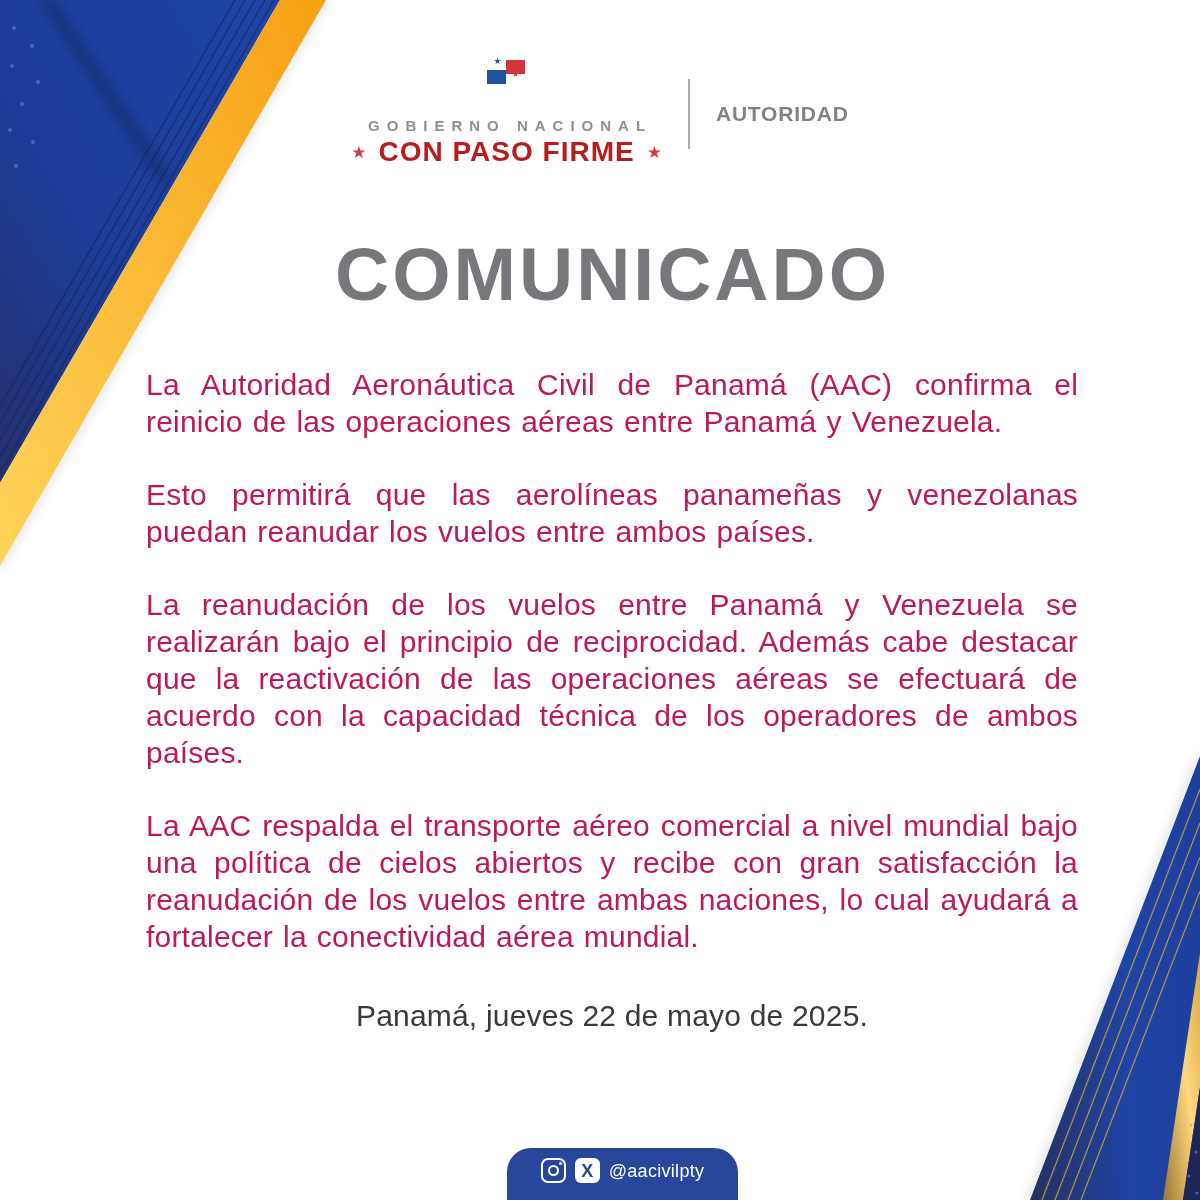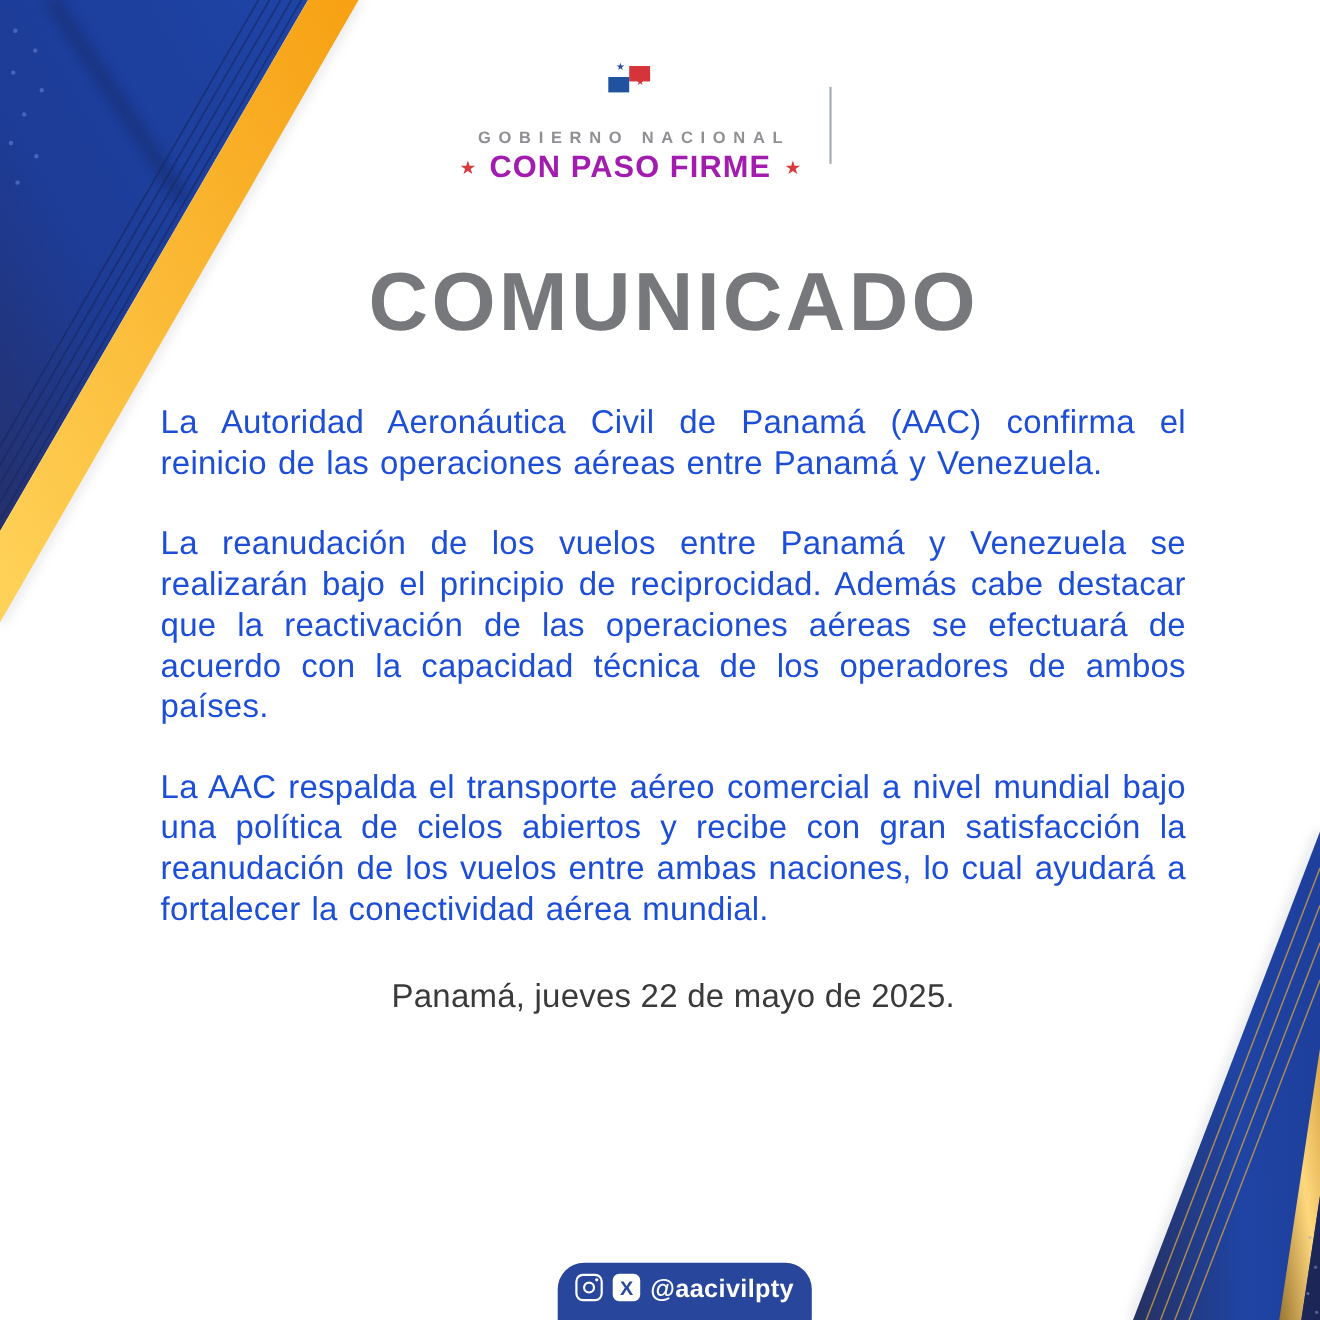--- a/index.html
+++ b/index.html
@@ -18,37 +18,37 @@
   .flag{position:relative;width:40px;height:26px;margin-bottom:3px;}
   .flag .q-red{position:absolute;left:19px;top:0;width:19px;height:14px;background:#d6343b;}
   .flag .q-blue{position:absolute;left:0;top:10px;width:19px;height:14px;background:#20529f;}
   .flag .star-b{position:absolute;left:7px;top:-3px;font-size:9px;color:#20529f;line-height:1;}
   .flag .star-r{position:absolute;left:25px;top:10px;font-size:9px;color:#d6343b;line-height:1;}
   .gobierno{
     font-size:15px;font-weight:700;letter-spacing:7px;color:#8e9093;
     white-space:nowrap;margin-bottom:2px;padding-left:7px;margin-top:28px;
   }
   .slogan{display:flex;align-items:center;gap:12px;white-space:nowrap;}
-  .slogan .txt{font-size:28px;font-weight:700;color:#a21caf;letter-spacing:1px;}
+  .slogan .txt{font-size:28px;font-weight:700;color:#b91c1c;letter-spacing:1px;}
   .slogan .star{font-size:17px;color:#da3a3f;}
   .header-divider{width:2px;height:70px;background:#a8acb1;}
   .authority{
     font-size:21px;font-weight:700;color:#808386;letter-spacing:0.8px;line-height:1.22;
   }
 
   
   .title{
     position:absolute;top:231px;left:145px;right:120px;text-align:center;
     font-size:75px;font-weight:700;color:#77787b;letter-spacing:3px;white-space:nowrap;
   }
 
   
   .content{position:absolute;top:366px;left:146px;right:122px;}
   .content p{
-    margin:0 0 36px 0;font-size:30px;line-height:37px;color:#1d4ed8;
+    margin:0 0 36px 0;font-size:30px;line-height:37px;color:#be185d;
     text-align:justify;letter-spacing:0.2px;word-spacing:1.5px;
   }
   .date-line{
     margin-top:44px;text-align:center;font-size:30px;color:#3a3a3c;letter-spacing:0.2px;
   }
 
   
   .social-pill{
     position:absolute;left:507px;top:1148px;width:231px;height:74px;
     background:#28479c;border-radius:24px;
@@ -64,21 +64,21 @@
     border:2.5px solid #ffffff;border-radius:50%;box-sizing:border-box;
   }
   .ig-icon .dot{
     position:absolute;right:2px;top:2px;width:3px;height:3px;background:#ffffff;border-radius:50%;
   }
   .x-icon{
     width:25px;height:25px;background:#ffffff;border-radius:6px;
     display:flex;align-items:center;justify-content:center;flex:0 0 auto;
     font-size:18px;font-weight:700;color:#28479c;line-height:1;
   }
-  .handle{font-size:23px;font-weight:700;color:#ffffff;letter-spacing:0.3px;line-height:27px;}
+  .handle{font-size:18px;font-weight:400;color:#ffffff;letter-spacing:0.3px;line-height:27px;}
 </style>
 </head>
 <body>
 
 <div class="canvas">
 
   <svg class="corner-svg" viewBox="0 0 1200 1200">
     <defs>
       <linearGradient id="tlBlue" x1="100%" y1="0%" x2="0%" y2="100%">
         <stop offset="0%" stop-color="#1e44a6"></stop>
@@ -158,27 +158,29 @@
       </div>
       <div class="gobierno">GOBIERNO NACIONAL</div>
       <div class="slogan">
         <span class="star">★</span>
         <span class="txt">CON PASO FIRME</span>
         <span class="star">★</span>
       </div>
     </div>
     <div class="header-divider"></div>
     <div class="authority">
+      <div>AUTORIDAD</div>
     </div>
   </div>
 
   <div class="title">COMUNICADO</div>
 
   <div class="content">
     <p>La Autoridad Aeronáutica Civil de Panamá (AAC) confirma el reinicio de las operaciones aéreas entre Panamá y Venezuela.</p>
+    <p>Esto permitirá que las aerolíneas panameñas y venezolanas puedan reanudar los vuelos entre ambos países.</p>
     <p>La reanudación de los vuelos entre Panamá y Venezuela se realizarán bajo el principio de reciprocidad. Además cabe destacar que la reactivación de las operaciones aéreas se efectuará de acuerdo con la capacidad técnica de los operadores de ambos países.</p>
     <p>La AAC respalda el transporte aéreo comercial a nivel mundial bajo una política de cielos abiertos y recibe con gran satisfacción la reanudación de los vuelos entre ambas naciones, lo cual ayudará a fortalecer la conectividad aérea mundial.</p>
     <div class="date-line">Panamá, jueves 22 de mayo de 2025.</div>
   </div>
 
   <div class="social-pill">
     <span class="ig-icon">
       <span class="lens"></span>
       <span class="dot"></span>
     </span>

